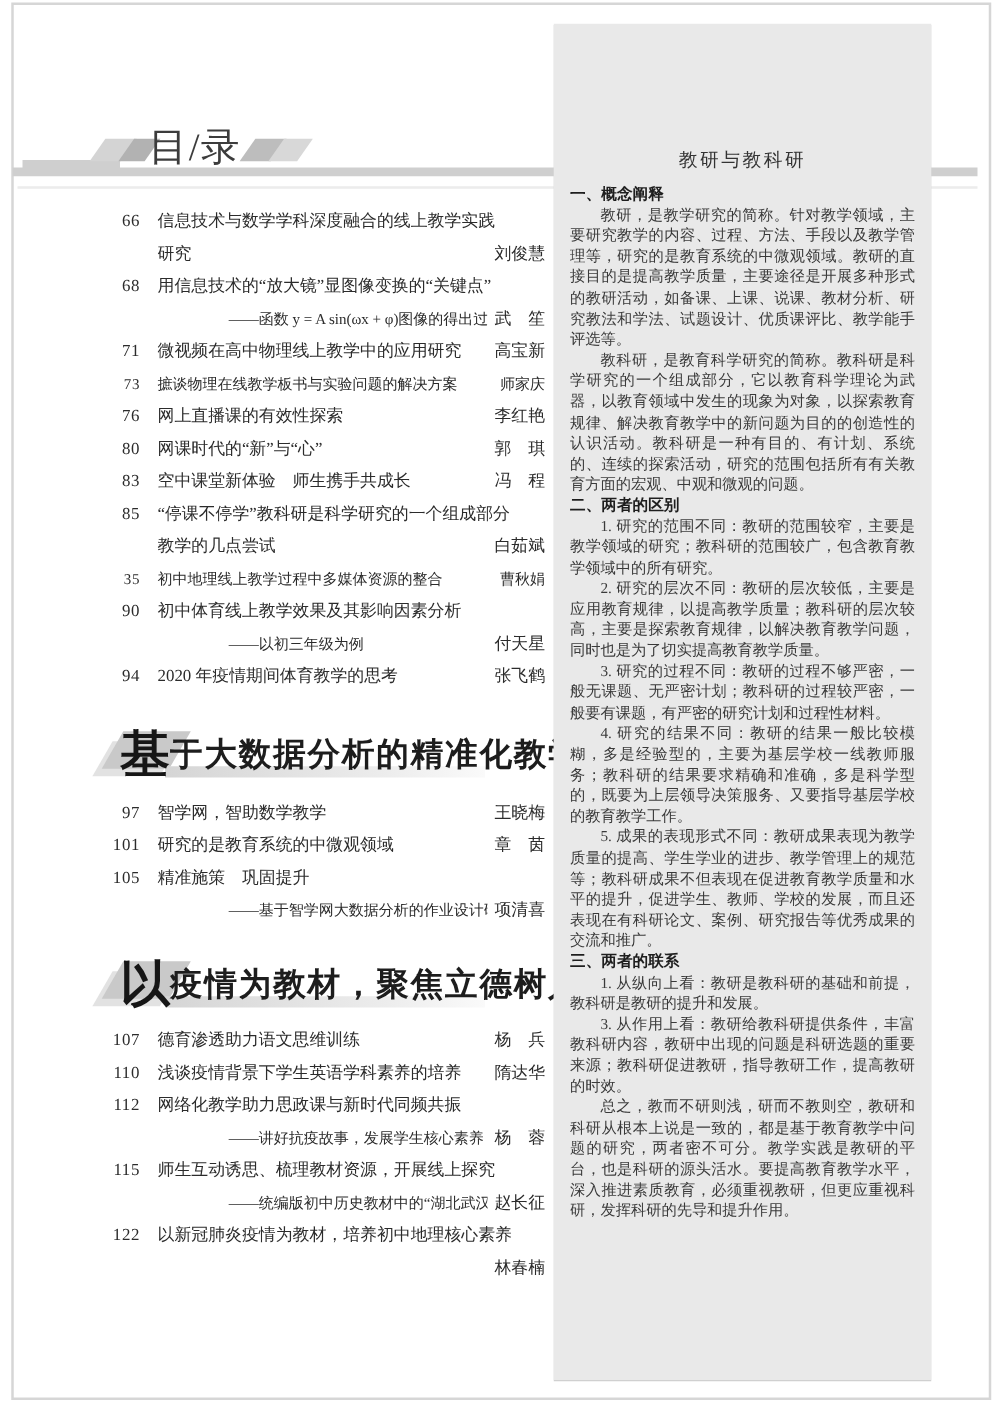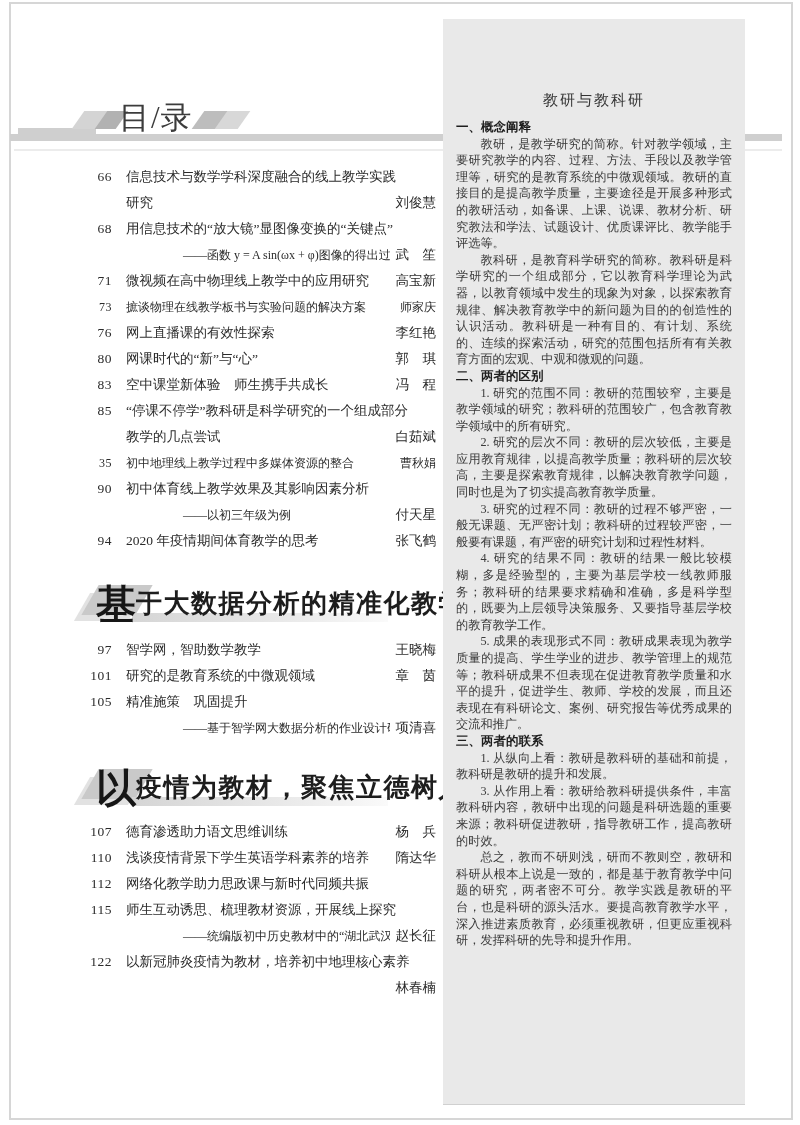--- a/index.html
+++ b/index.html
@@ -44,21 +44,21 @@
   .banner-plate2{position:absolute;left:-14px;top:17px;width:54px;height:28px;background:#e2e2e2;
     transform:skewX(-30deg);z-index:0;}
   .banner-big{position:relative;z-index:2;font-size:40px;line-height:44px;font-weight:bold;color:#161616;}
   .banner-rest{position:relative;z-index:2;font-size:26px;font-weight:bold;color:#1d1d1d;
     letter-spacing:1.5px;padding-bottom:5px;white-space:nowrap;}
   .banner-bar{position:absolute;left:36px;bottom:4px;width:256px;height:9px;z-index:1;
     background:linear-gradient(to right,#d5d5d5,#ededed 70%,#fafafa);}
   
   .article-page{position:absolute;left:443px;top:19px;width:302px;height:1085px;
     background:#e9e9e9;z-index:5;box-shadow:0 1px 0 #d0d0d0;}
-  .art-title{margin:0;padding-top:72px;text-align:center;font-size:15px;font-weight:normal;
+  .art-title{margin:0;padding-top:100px;text-align:center;font-size:15px;font-weight:normal;
     letter-spacing:2px;color:#333;font-family:"Liberation Serif","DejaVu Serif",serif;}
   .art-body{margin:9px 13px 0 13px;}
   .art-h{margin:0;font-size:12.5px;line-height:16.6px;font-weight:bold;color:#1e1e1e;
     font-family:"Liberation Sans","DejaVu Sans",sans-serif;}
   .art-p{margin:0;font-size:12.2px;line-height:16.6px;text-align:justify;text-indent:2em;
     color:#3a3a3a;font-family:"Liberation Serif","DejaVu Serif",serif;}
 </style>
 </head>
 <body>
 
@@ -195,20 +195,25 @@
   </div>
       <div class="toc-row">
     <span class="toc-num">110</span>
     <span class="toc-text">浅谈疫情背景下学生英语学科素养的培养</span>
     <span class="toc-author">隋达华</span>
   </div>
       <div class="toc-row">
     <span class="toc-num">112</span>
     <span class="toc-text">网络化教学助力思政课与新时代同频共振</span>
     <span class="toc-author"></span>
+  </div>
+      <div class="toc-row">
+    <span class="toc-num"></span>
+    <span class="toc-text indent">——讲好抗疫故事，发展学生核心素养</span>
+    <span class="toc-author">杨　蓉</span>
   </div>
       <div class="toc-row">
     <span class="toc-num">115</span>
     <span class="toc-text">师生互动诱思、梳理教材资源，开展线上探究</span>
     <span class="toc-author"></span>
   </div>
       <div class="toc-row">
     <span class="toc-num"></span>
     <span class="toc-text indent">——统编版初中历史教材中的“湖北武汉”</span>
     <span class="toc-author">赵长征</span>

